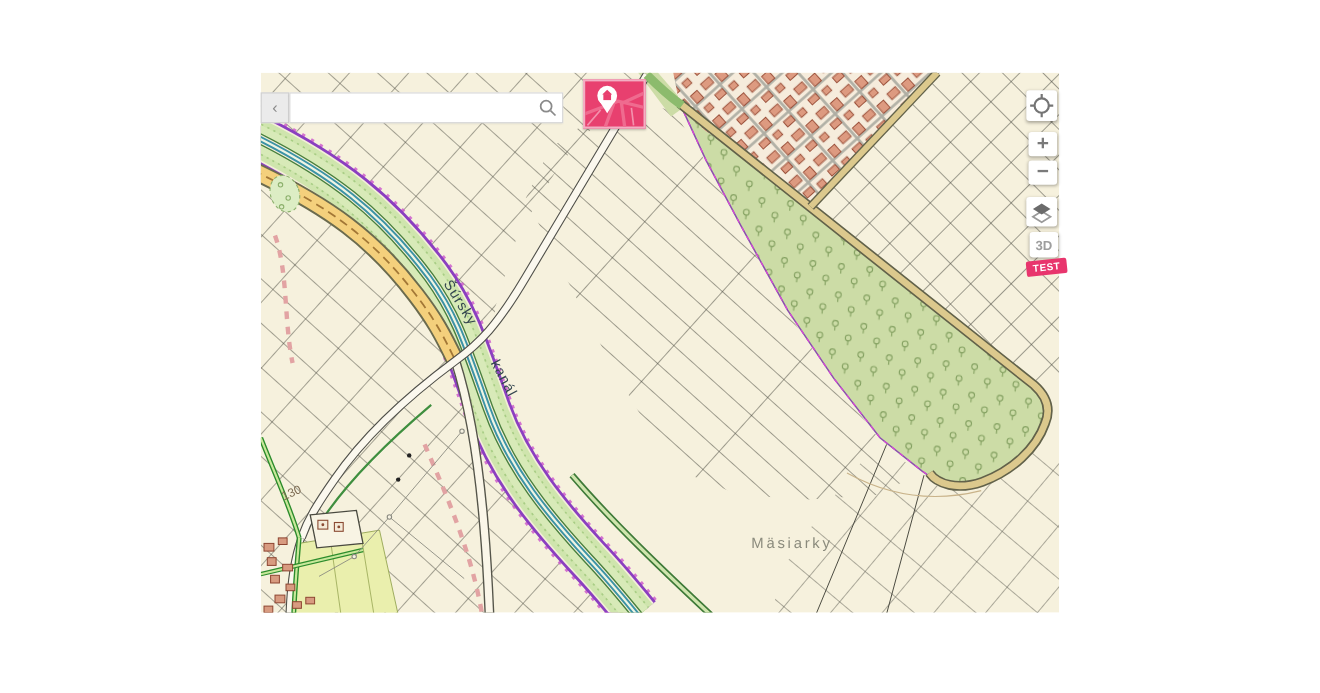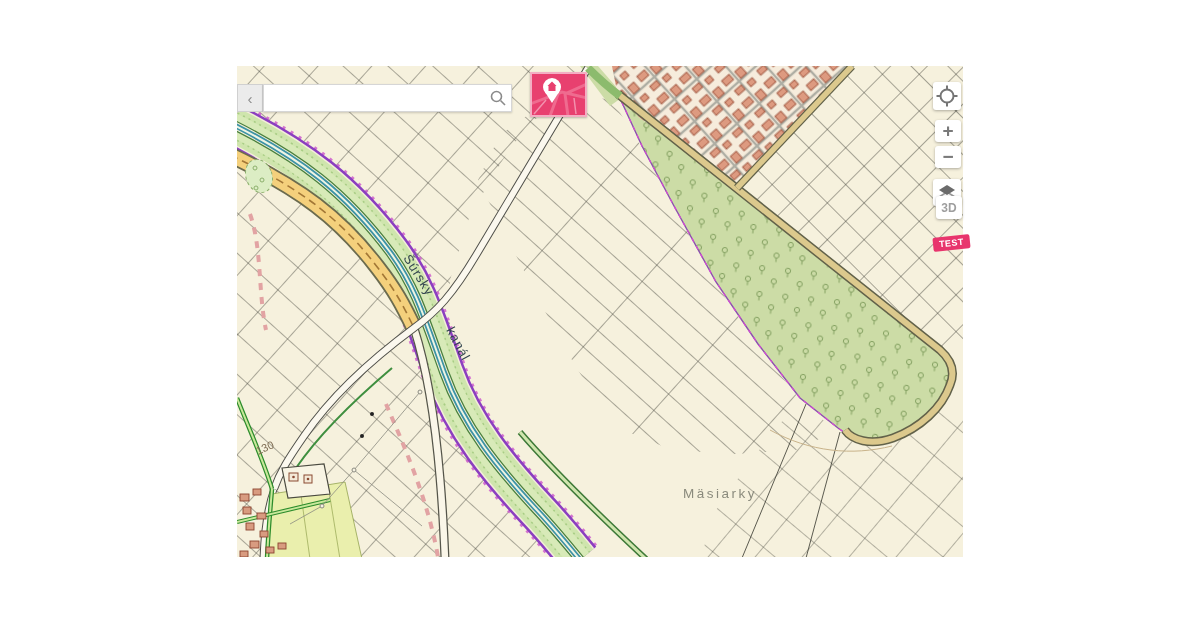--- a/index.html
+++ b/index.html
@@ -23,21 +23,21 @@
   .logo-tile{position:absolute;left:530px;top:72px;width:57px;height:45px;background:#e8406f;
              border:2px solid #f3aec3;box-sizing:border-box;box-shadow:0 1px 2px rgba(0,0,0,.25);}
 
   
   .ctl{position:absolute;background:#ffffff;border-radius:3px;box-shadow:0 1px 3px rgba(0,0,0,.3);
        display:flex;align-items:center;justify-content:center;color:#757575;}
   .ctl-locate{left:933px;top:82px;width:28px;height:28px;}
   .ctl-plus{left:935px;top:120px;width:26px;height:22px;font-size:19px;font-weight:bold;color:#7a7a7a;}
   .ctl-minus{left:935px;top:146px;width:26px;height:22px;font-size:19px;font-weight:bold;color:#7a7a7a;}
   .ctl-layers{left:933px;top:179px;width:28px;height:27px;}
-  .ctl-3d{left:936px;top:196px;width:26px;height:23px;font-size:12px;font-weight:bold;color:#9e9e9e;}
+  .ctl-3d{left:936px;top:211px;width:26px;height:23px;font-size:12px;font-weight:bold;color:#9e9e9e;}
   .test-badge{position:absolute;left:933px;top:236px;background:#e8356d;color:#ffffff;
               font-size:9px;font-weight:bold;padding:2px 6px;border-radius:2px;
               transform:rotate(-6deg);letter-spacing:.5px;}
 
   
   .watermark{position:absolute;left:478px;top:228px;width:244px;height:178px;opacity:.85;
              pointer-events:none;}
 
   
   .parcel-annotation{position:absolute;left:752px;top:290px;color:#ce0b0b;

